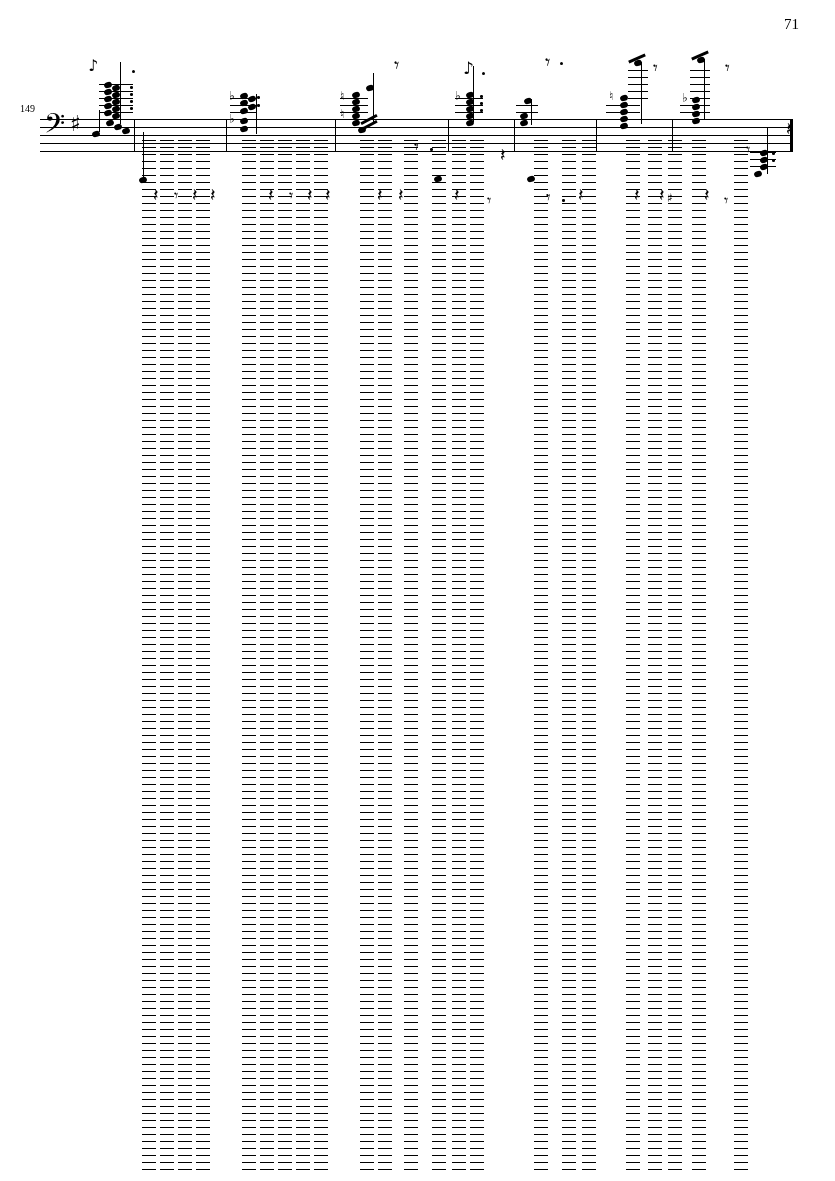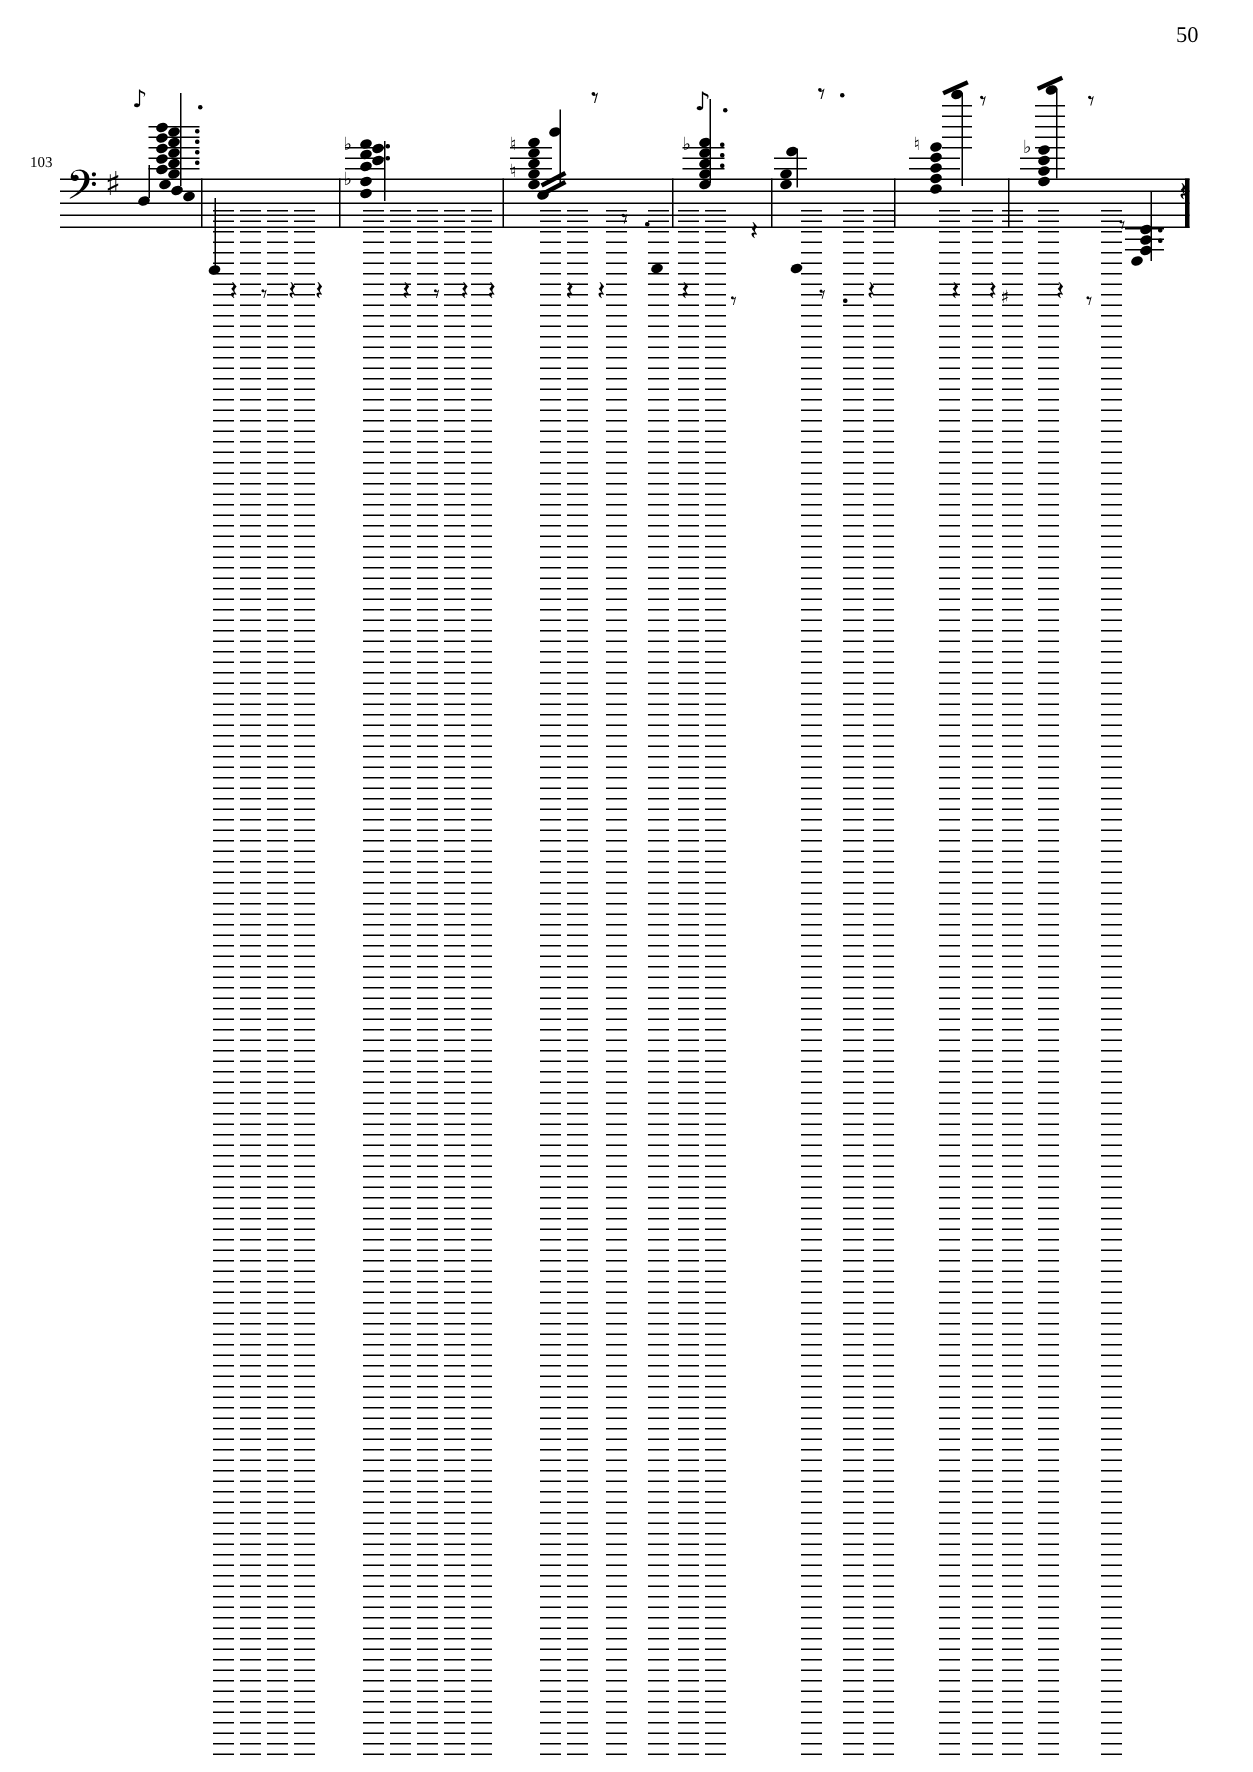--- a/index.html
+++ b/index.html
@@ -140,23 +140,23 @@
     left: 0;
     height: 1.1px;
     background: #000;
   }
 </style>
 </head>
 <body>
 
 <div class="page">
 
-  <div class="page-number">50</div>
+  <div class="page-number">71</div>
 
-  <div class="measure-number">103</div>
+  <div class="measure-number">149</div>
 
   <div class="staff">
     <div class="staff-line sl0"></div>
     <div class="staff-line sl1"></div>
     <div class="staff-line sl2"></div>
     <div class="staff-line sl3"></div>
     <div class="staff-line sl4"></div>
   </div>
 
   <div class="clef">𝄢</div>

